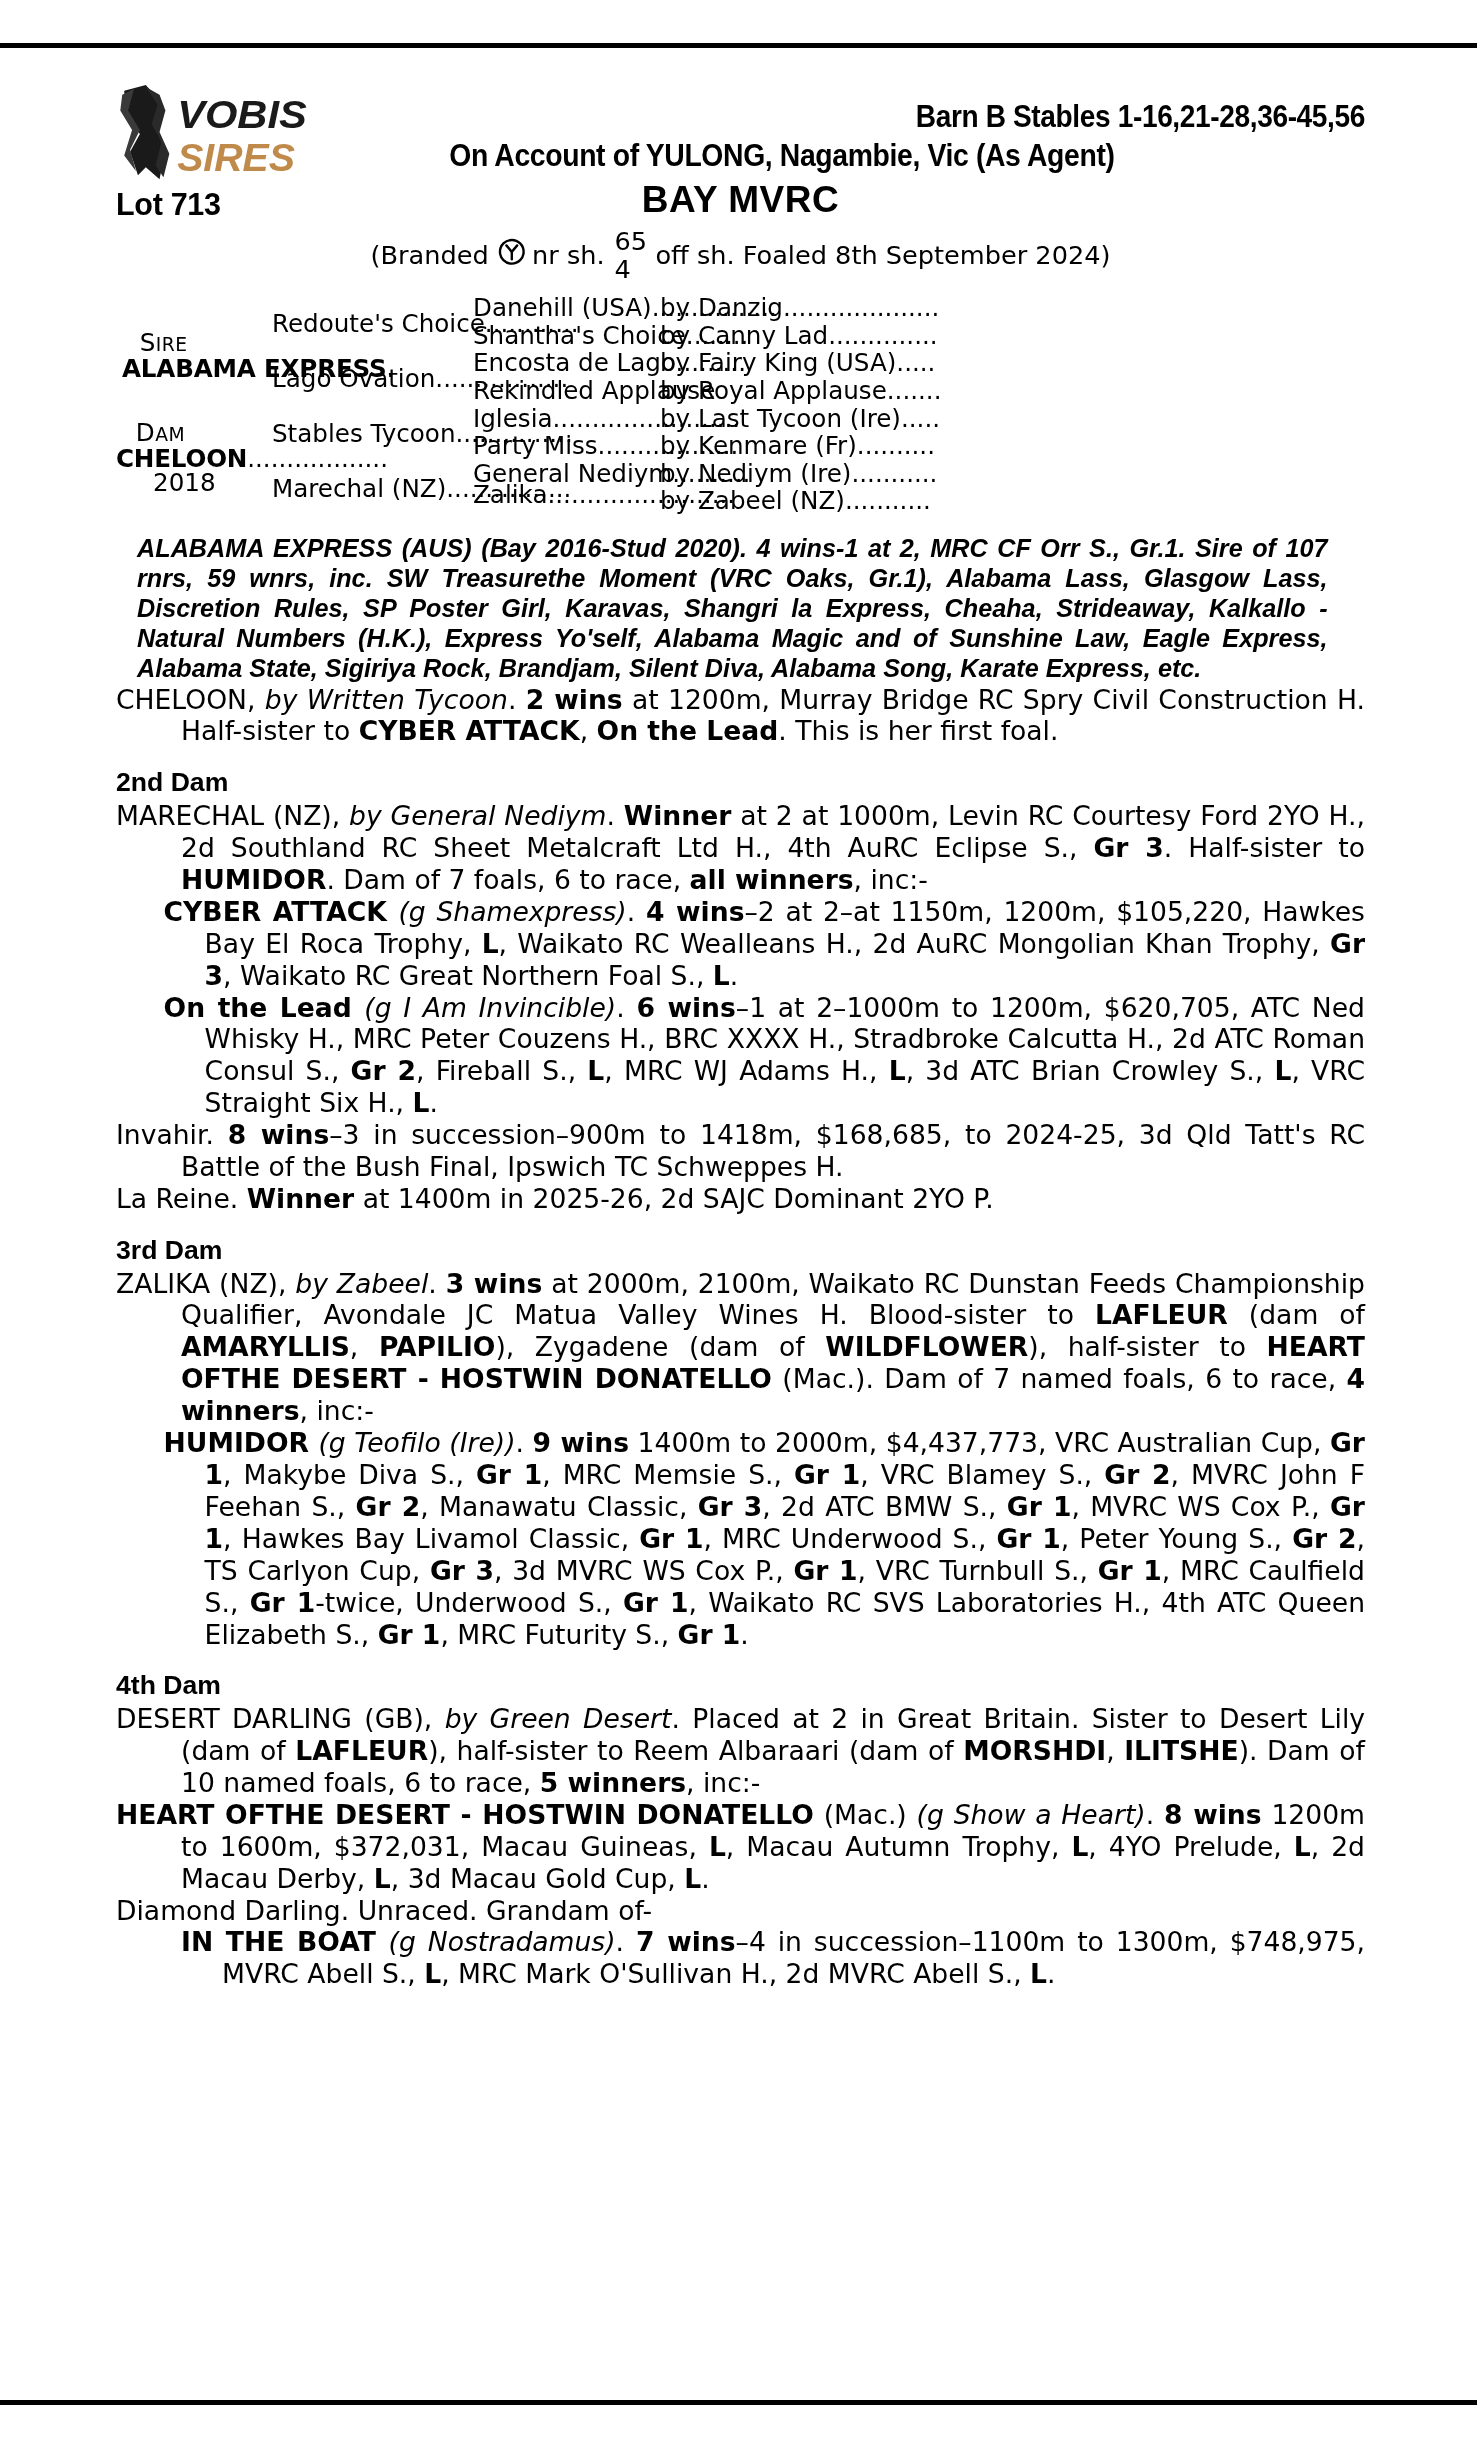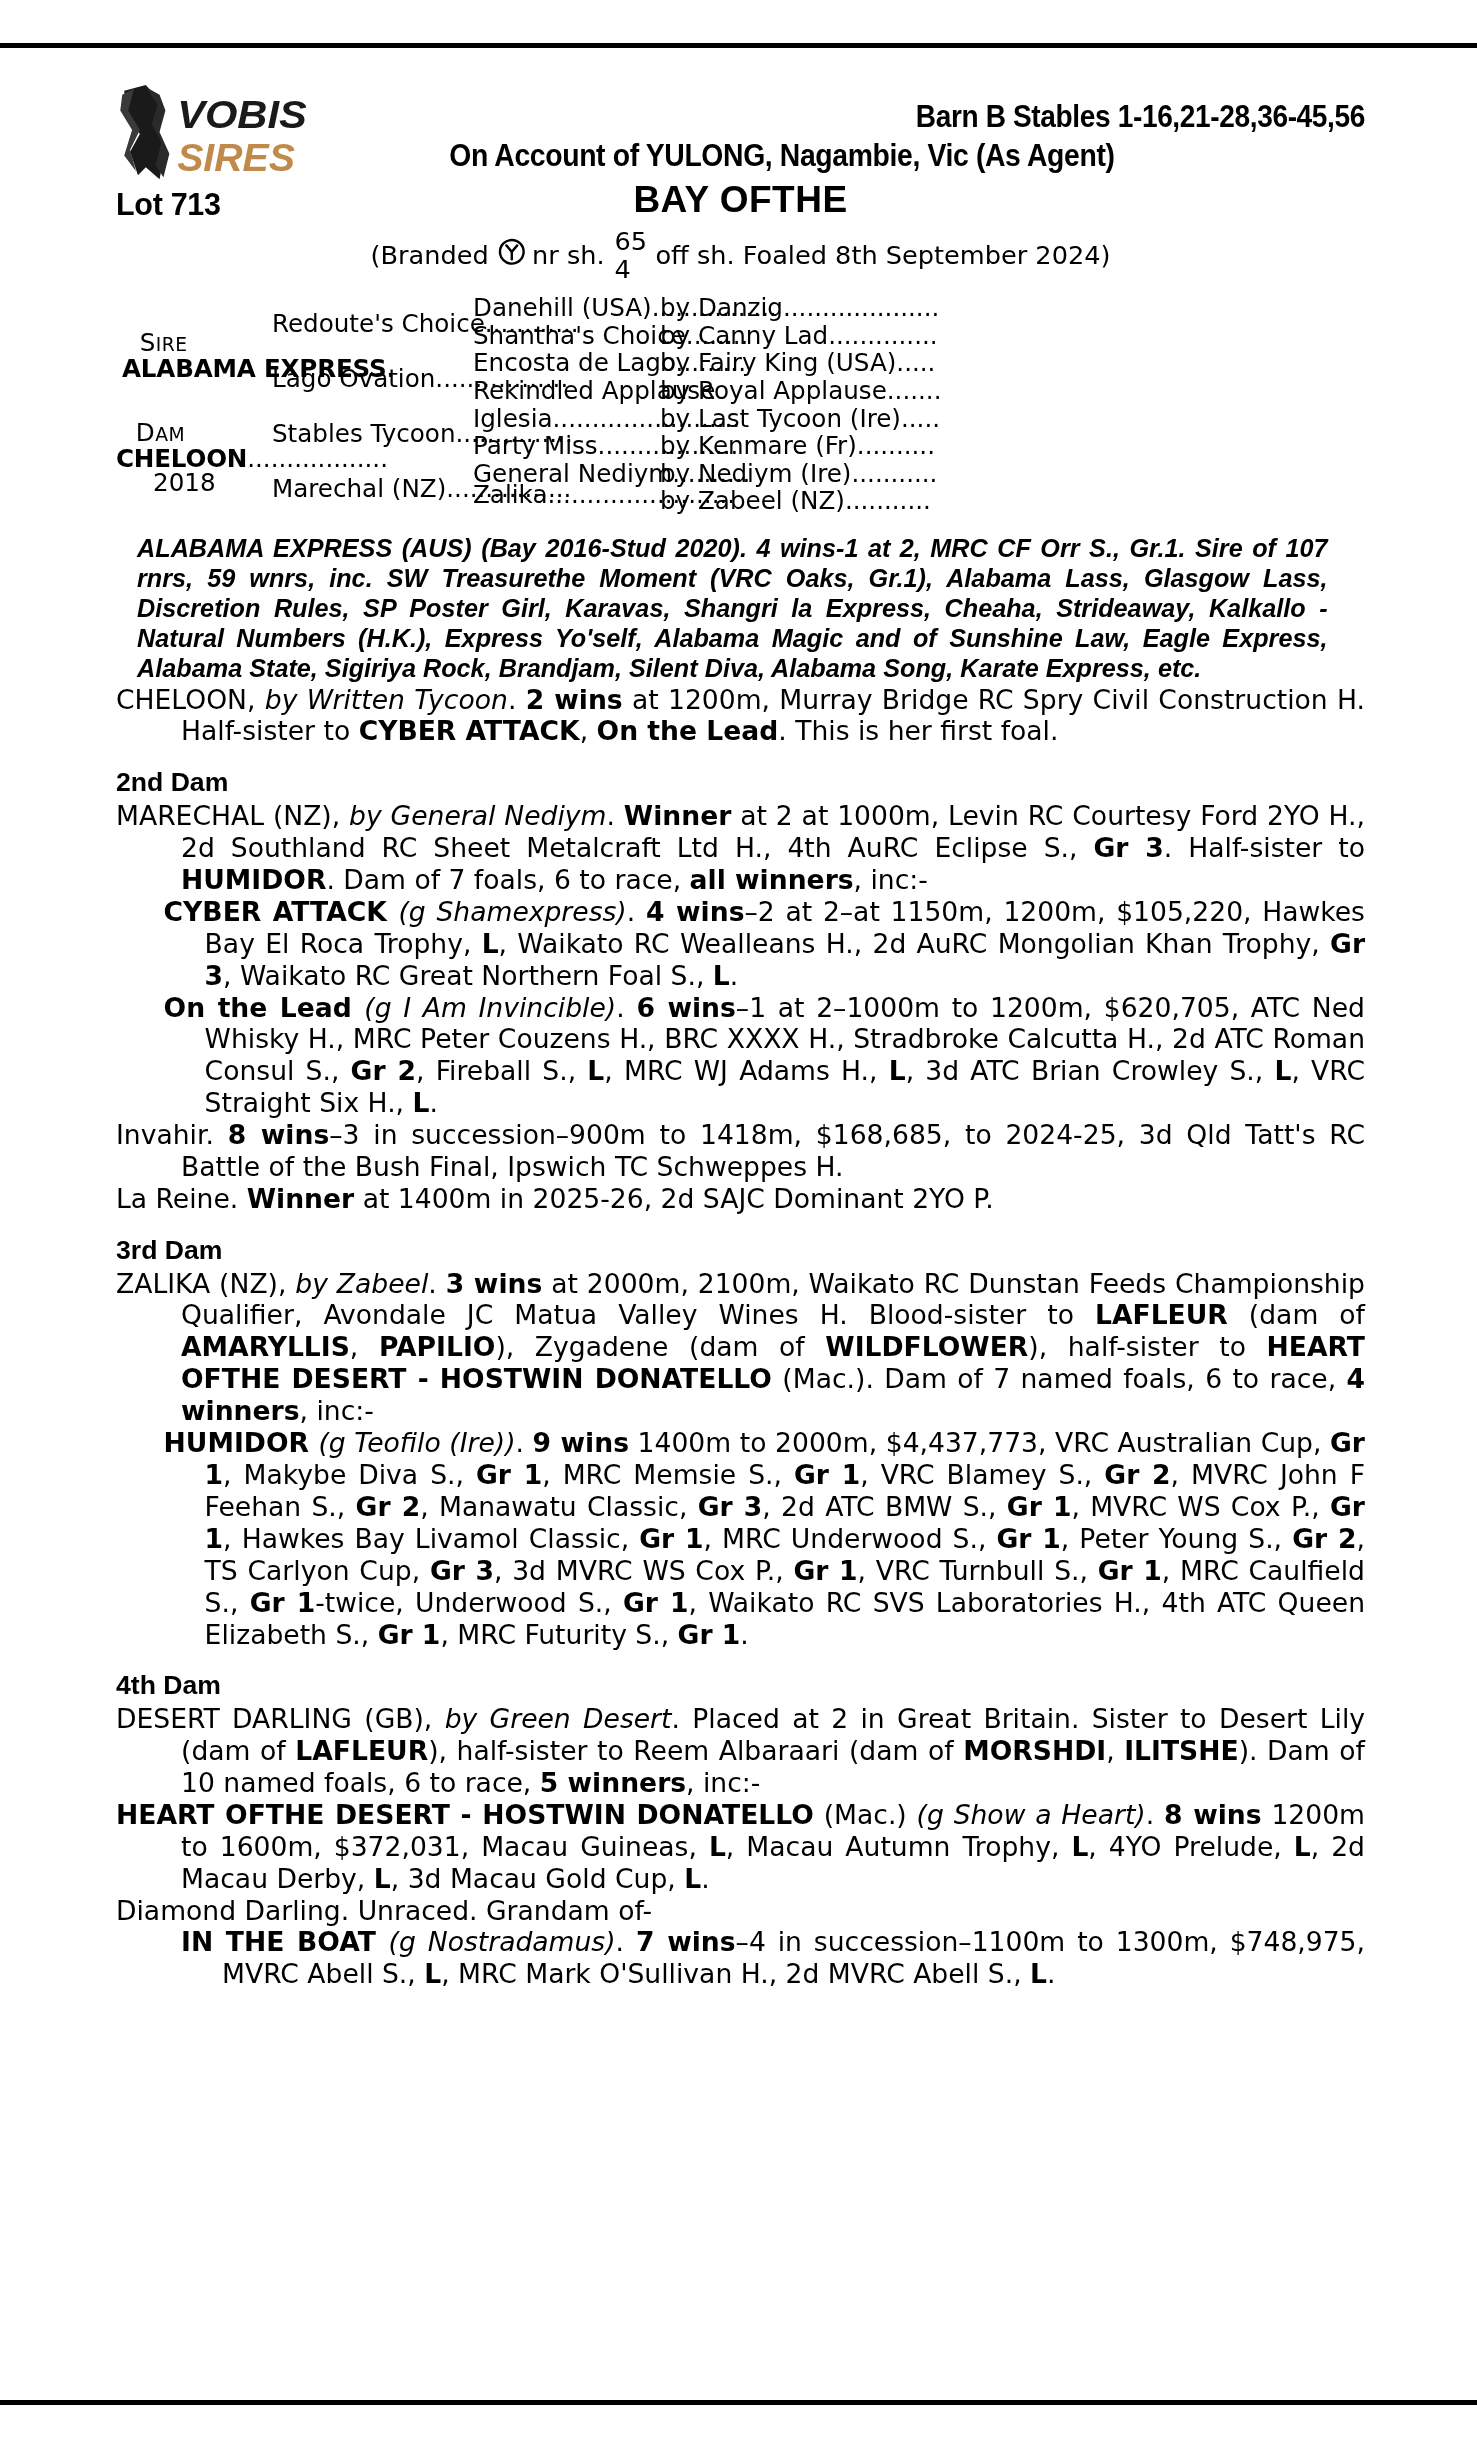--- a/index.html
+++ b/index.html
@@ -235,21 +235,21 @@
           </g>
           <g fill="#c08a4a" font-family="Liberation Sans, sans-serif" font-weight="bold" font-size="40" font-style="italic">
             <text x="62" y="92" textLength="120" lengthAdjust="spacingAndGlyphs">SIRES</text>
           </g>
         </svg>
       </div>
 
       <div class="barn-line">Barn B Stables 1-16,21-28,36-45,56</div>
       <div class="account-line">On Account of YULONG, Nagambie, Vic (As Agent)</div>
       <div class="lot">Lot 713</div>
-      <div class="colour-title">BAY OFTHE</div>
+      <div class="colour-title">BAY MVRC</div>
 
       <div class="branded">
         <span class="row">
           <span>(Branded</span>
           <span class="brandmark">
             <svg width="29.6" height="29.6" viewBox="0 0 30 30" xmlns="http://www.w3.org/2000/svg">
               <circle cx="15" cy="15" r="12" fill="none" stroke="#000" stroke-width="2.4"></circle>
               <path d="M9.5 8.5 L15 15 L20.5 8.5" fill="none" stroke="#000" stroke-width="2.4" stroke-linecap="round"></path>
               <path d="M15 15 L15 22.5" fill="none" stroke="#000" stroke-width="2.4" stroke-linecap="round"></path>
             </svg>

